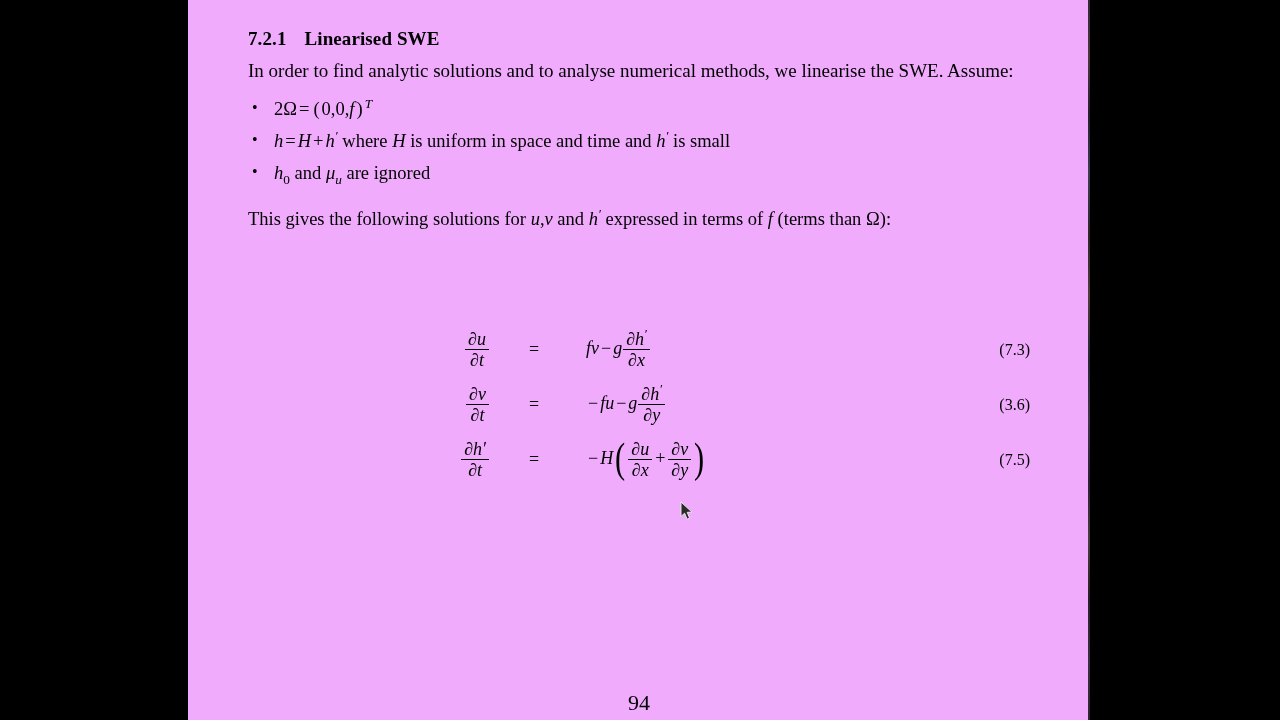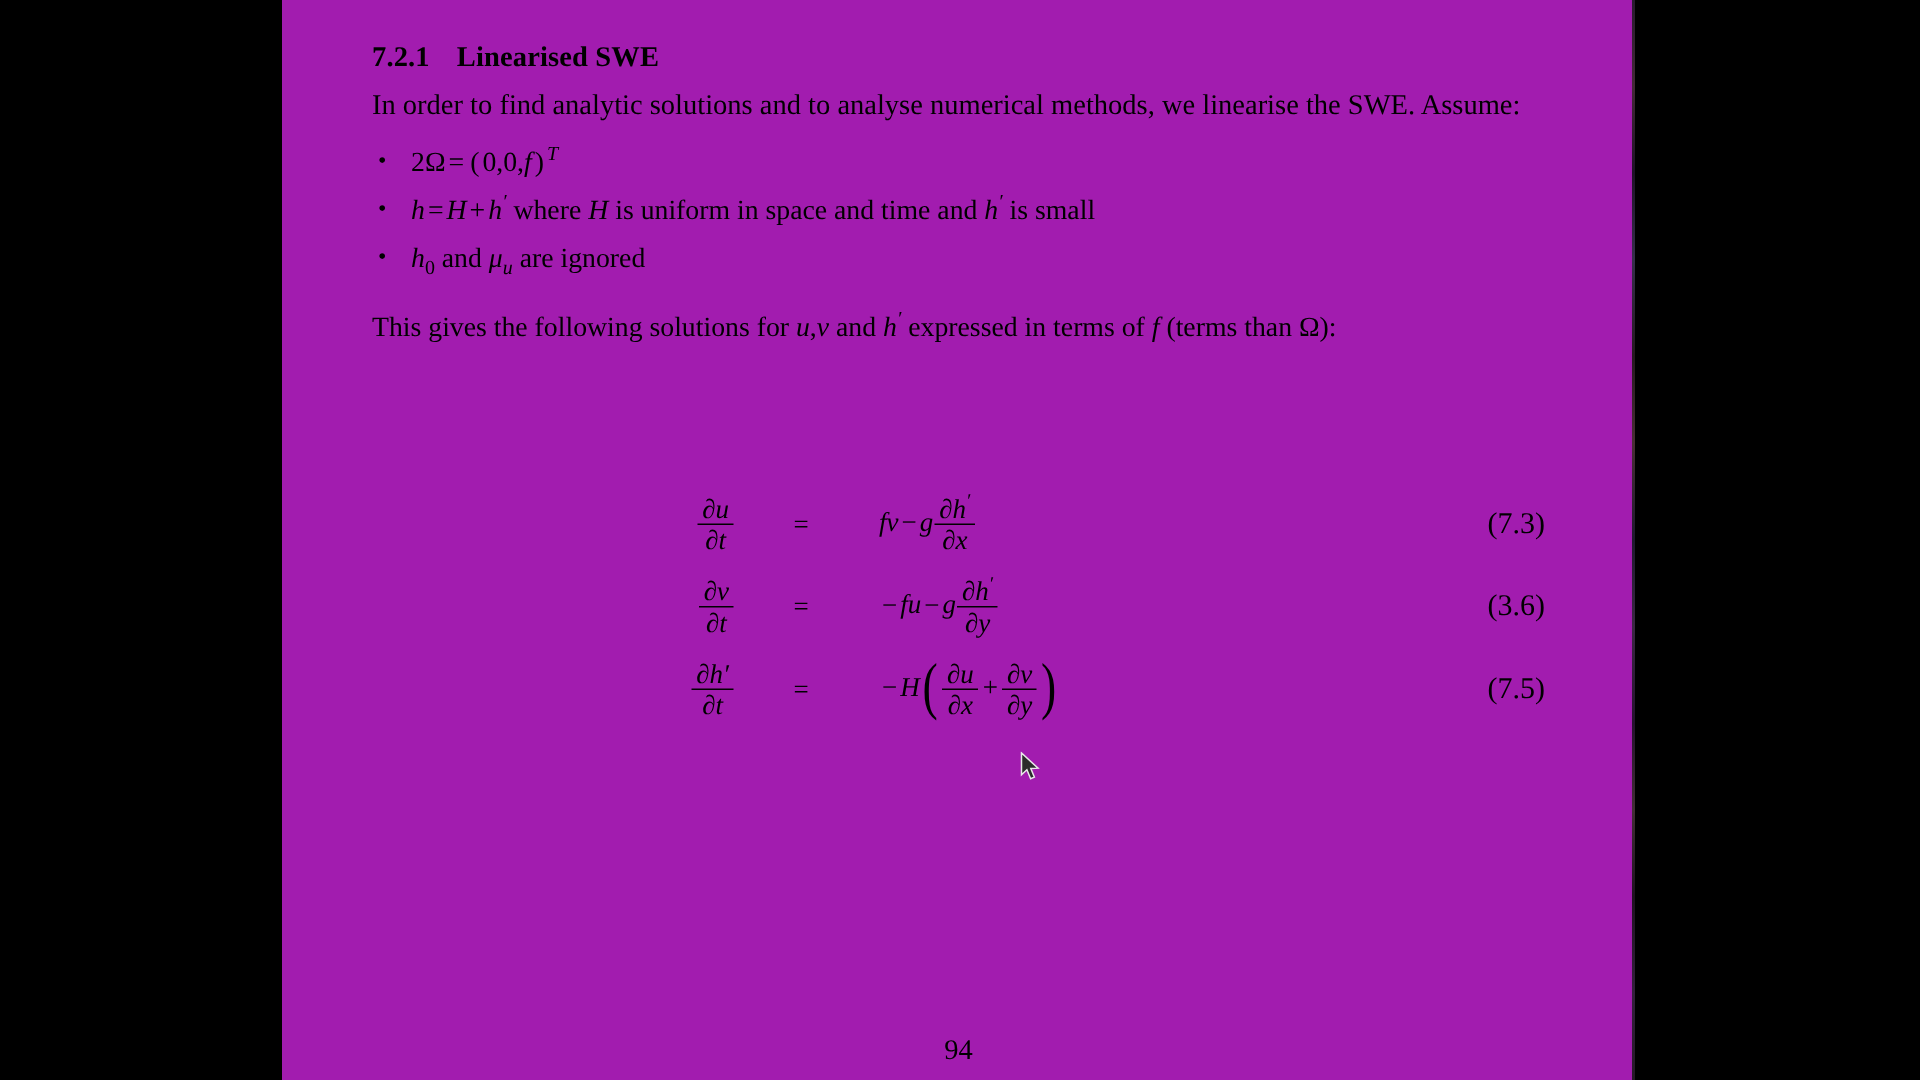--- a/index.html
+++ b/index.html
@@ -15,21 +15,21 @@
     width: 1280px;
     height: 720px;
     background: #000000;
   }
   .page {
     position: absolute;
     left: 188px;
     top: 0;
     width: 902px;
     height: 720px;
-    background: #a21caf;
+    background: #f0abfc;
     color: #000000;
     font-family: "Liberation Serif", "DejaVu Serif", serif;
   }
   .page-edge-artifact {
     position: absolute;
     right: 0;
     top: 0;
     width: 2px;
     height: 720px;
     background: linear-gradient(to bottom,
@@ -139,21 +139,21 @@
   .eq-rhs {
     flex: 1;
     text-align: left;
     padding-left: 30px;
     box-sizing: border-box;
   }
   .eq-num {
     width: 90px;
     text-align: right;
     font-style: normal;
-    font-size: 20px;
+    font-size: 16px;
   }
 
   .frac {
     display: inline-block;
     vertical-align: middle;
     text-align: center;
     line-height: 1.12;
     margin: 0 1px;
   }
   .frac .num { display: block; padding: 0 3px; }
@@ -168,21 +168,21 @@
     transform: translateY(-1px) scaleX(.72);
     font-family: "Liberation Serif", "DejaVu Serif", serif;
   }
 
   .page-number {
     position: absolute;
     left: 0;
     right: 0;
     top: 690px;
     text-align: center;
-    font-size: 19px;
+    font-size: 22px;
   }
 
   .cursor {
     position: absolute;
     left: 680px;
     top: 501px;
     width: 14px;
     height: 20px;
     pointer-events: none;
   }

